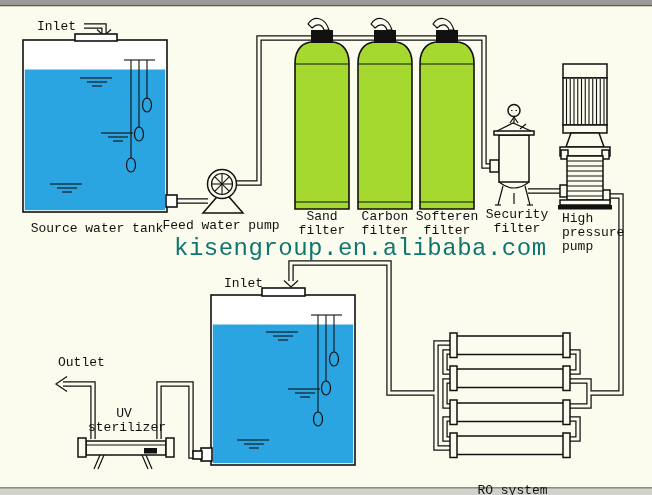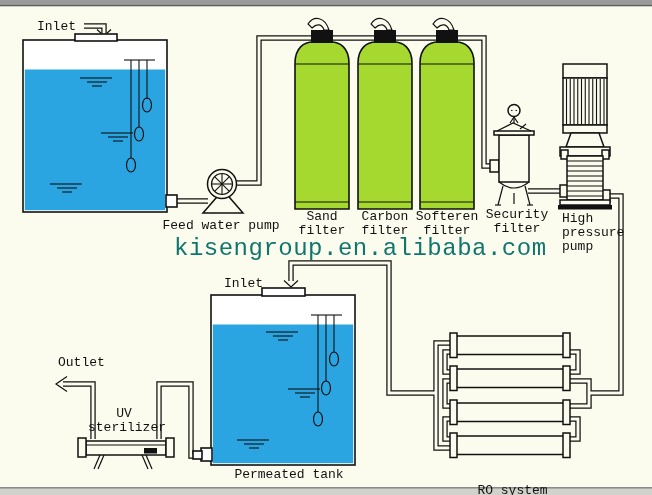--- a/index.html
+++ b/index.html
@@ -261,31 +261,31 @@
       <g class="ln2">
         <line x1="100" y1="455" x2="94" y2="469"></line>
           <line x1="104" y1="455" x2="98" y2="469"></line>
         <line x1="146" y1="455" x2="152" y2="469"></line>
           <line x1="142" y1="455" x2="148" y2="469"></line>
       </g>
     </g>
   </svg>
 
   <div class="lbl left" style="left:37px;  top:20px;">Inlet</div>
+  <div class="lbl" style="left:23px;  top:222px; width:148px;">Source water tank</div>
   <div class="lbl" style="left:160px; top:219px; width:122px;">Feed water pump</div>
   <div class="lbl" style="left:292px; top:210px; width:60px;">Sand
 filter</div>
   <div class="lbl" style="left:350px; top:210px; width:70px;">Carbon
 filter</div>
   <div class="lbl" style="left:407px; top:210px; width:80px;">Softeren
 filter</div>
   <div class="lbl" style="left:480px; top:208px; width:74px;">Security
 filter</div>
   <div class="lbl left" style="left:562px; top:212px; width:70px;">High
 pressure
 pump</div>
   <div class="lbl left" style="left:224px; top:277px;">Inlet</div>
-  <div class="lbl" style="left:217px; top:468px; width:144px;">Permeated tank</div>
   <div class="lbl" style="left:455px; top:468px; width:115px;margin-top:16px;">RO system</div>
   <div class="lbl left" style="left:58px; top:356px;">Outlet</div>
   <div class="lbl" style="left:88px; top:407px; width:72px;">UV
 sterilizer</div>
 </div>
 
 </body></html>

